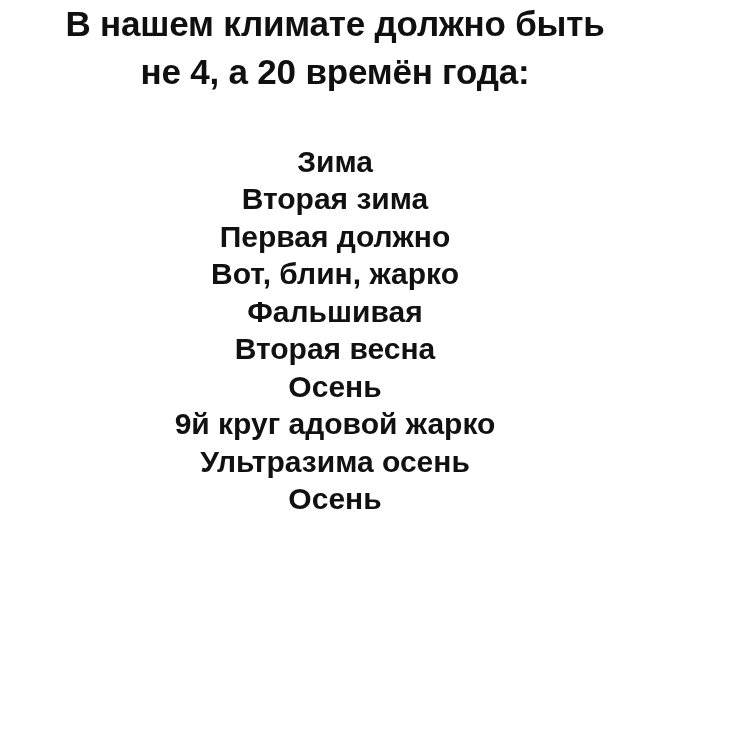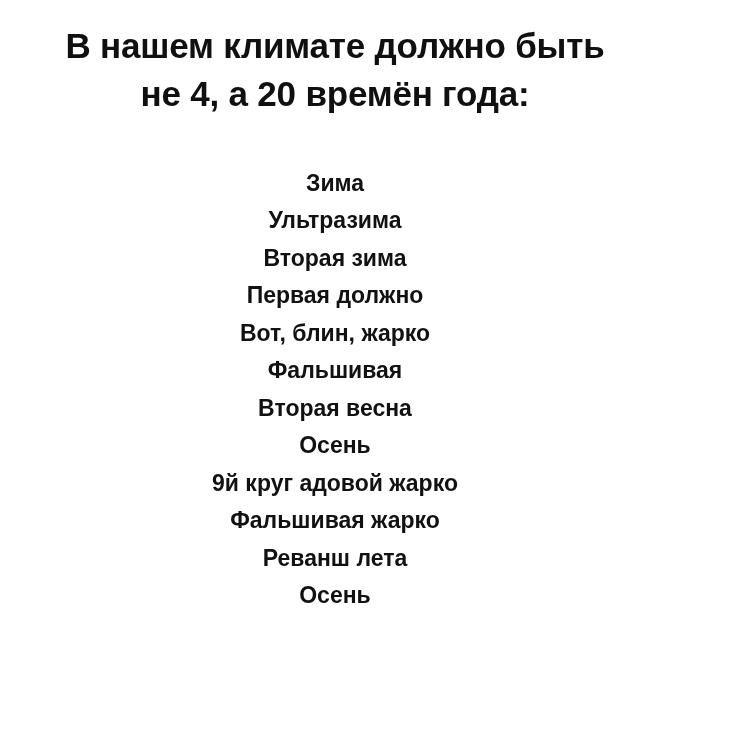--- a/index.html
+++ b/index.html
@@ -14,21 +14,20 @@
     color: #0a0a0a;
     overflow: hidden;
   }
   .meme {
     width: 670px;
     height: 751px;
     box-sizing: border-box;
     display: flex;
     flex-direction: column;
     align-items: center;
-    padding-top: 22px;
   }
   .headline {
     text-align: center;
     font-weight: bold;
     font-size: 35px;
     line-height: 1.38;
     letter-spacing: -0.2px;
     max-width: 640px;
     color: #101010;
   }
@@ -38,45 +37,43 @@
   }
   .season-list {
     margin-top: 46px;
     display: flex;
     flex-direction: column;
     align-items: center;
     width: 100%;
   }
   .season-item {
     font-weight: bold;
-    font-size: 23px;
+    font-size: 30px;
     line-height: 37.5px;
     text-align: center;
     color: #111111;
     white-space: nowrap;
   }
 </style>
 </head>
 <body>
 
 <div class="meme">
 
   <div class="headline">
     <span class="line">В нашем климате должно быть</span>
     <span class="line">не 4, а 20 времён года:</span>
   </div>
 
   <div class="season-list">
     <div class="season-item">Зима</div>
-    <div class="season-item">Ультразима</div>
     <div class="season-item">Вторая зима</div>
     <div class="season-item">Первая должно</div>
     <div class="season-item">Вот, блин, жарко</div>
     <div class="season-item">Фальшивая</div>
     <div class="season-item">Вторая весна</div>
     <div class="season-item">Осень</div>
     <div class="season-item">9й круг адовой жарко</div>
-    <div class="season-item">Фальшивая жарко</div>
-    <div class="season-item">Реванш лета</div>
+    <div class="season-item">Ультразима осень</div>
     <div class="season-item">Осень</div>
   </div>
 
 </div>
 
 </body></html>

